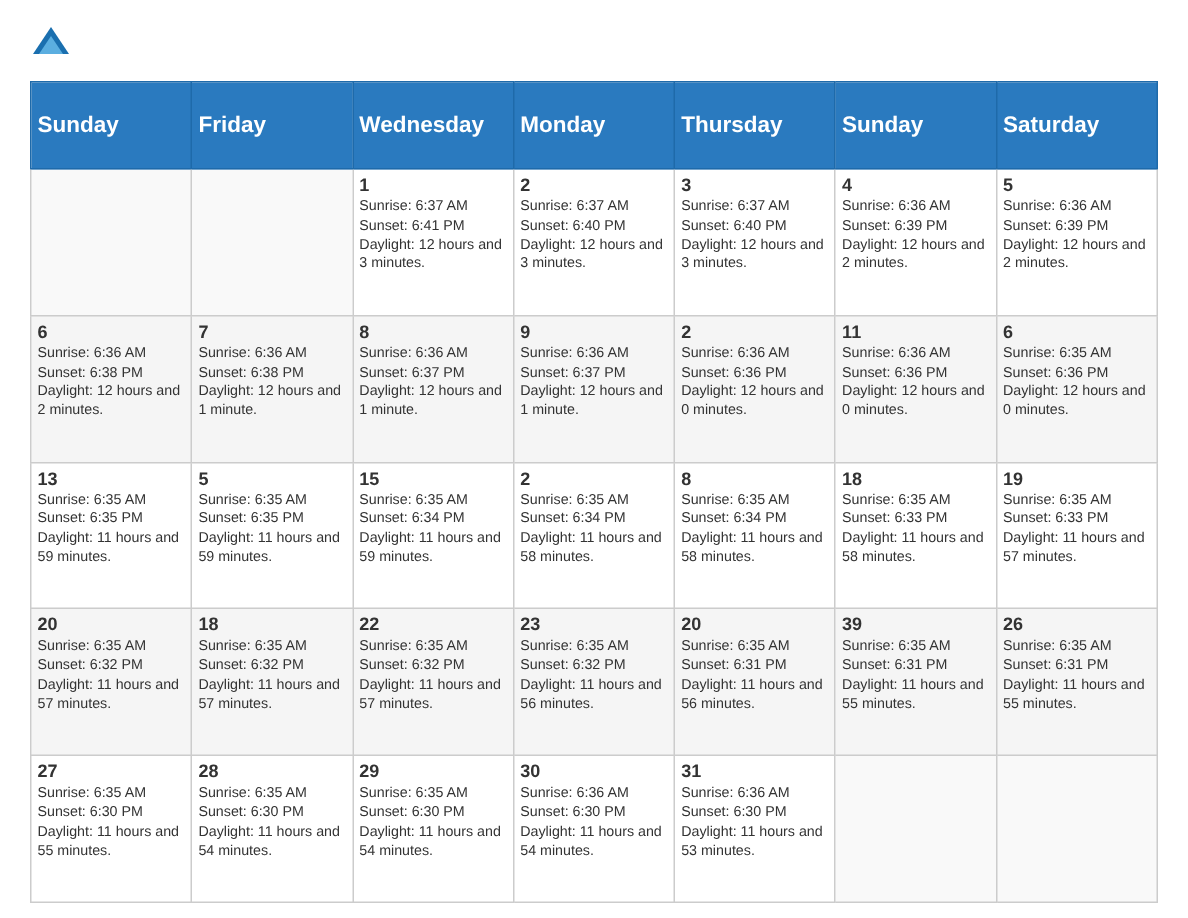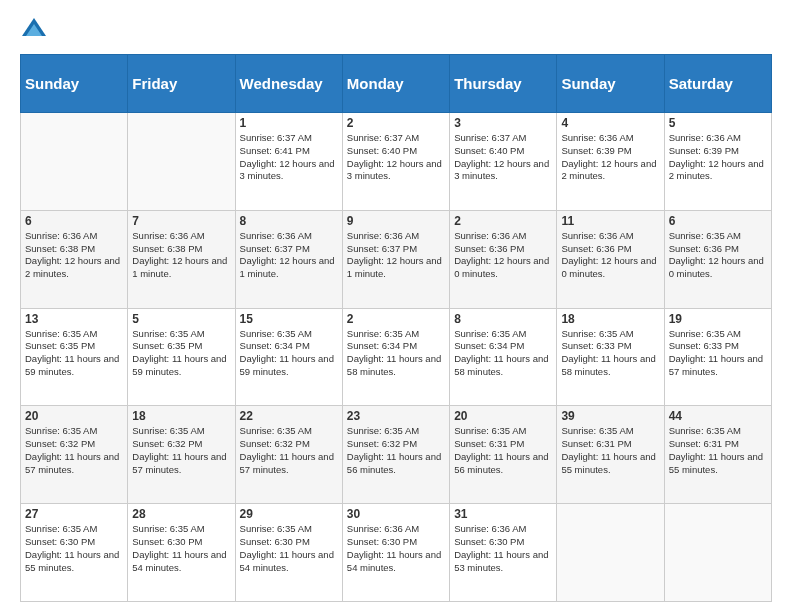--- a/index.html
+++ b/index.html
@@ -286,21 +286,21 @@
 Sunset: 6:31 PM
 Daylight: 11 hours and 56 minutes.</div>
           </td>
           <td>
             <span class="day-number">39</span>
             <div class="day-info" style="white-space: pre-line;">Sunrise: 6:35 AM
 Sunset: 6:31 PM
 Daylight: 11 hours and 55 minutes.</div>
           </td>
           <td>
-            <span class="day-number">44</span>
+            <span class="day-number">26</span>
             <div class="day-info" style="white-space: pre-line;">Sunrise: 6:35 AM
 Sunset: 6:31 PM
 Daylight: 11 hours and 55 minutes.</div>
           </td>
         </tr>
         <tr>
           <td>
             <span class="day-number">27</span>
             <div class="day-info" style="white-space: pre-line;">Sunrise: 6:35 AM
 Sunset: 6:30 PM

